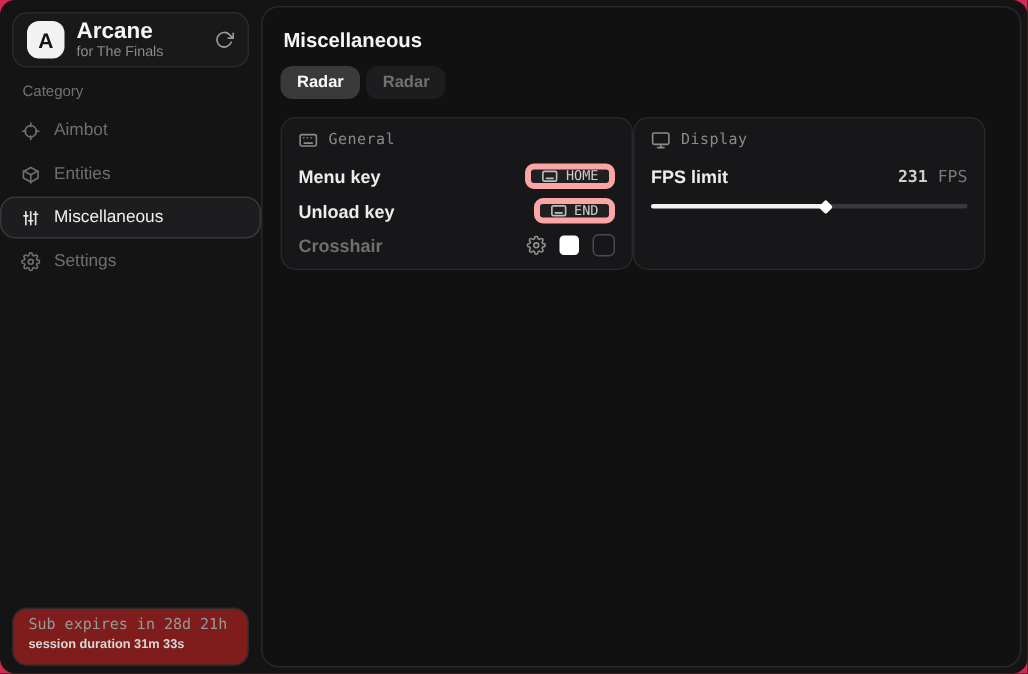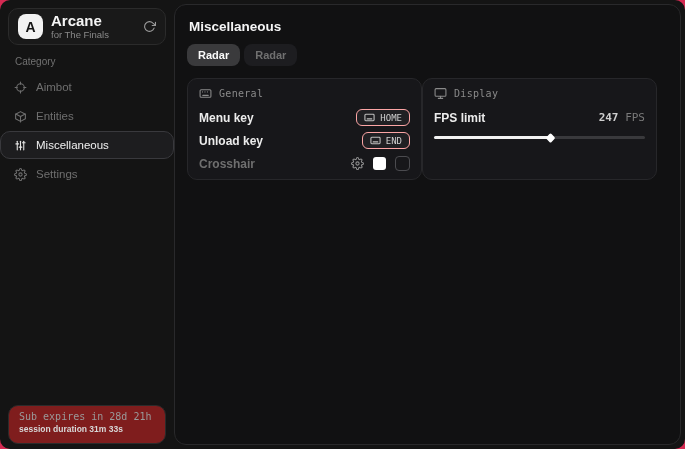--- a/index.html
+++ b/index.html
@@ -92,21 +92,21 @@
     font-family: "DejaVu Sans Mono", monospace;
     font-size: 10px; letter-spacing: 0.3px;
   }
   .row {
     height: 23px; display: flex; align-items: center; justify-content: space-between;
   }
   .row-label { color: #ececec; font-size: 12px; font-weight: bold; }
   .row-label.dim { color: #6f6f6f; }
   .keybind {
     display: inline-flex; align-items: center; gap: 5px;
-    background: #202023; border: 1px solid #fca5a5; border-radius: 6px;
+    background: #202023; border: 4px solid #fca5a5; border-radius: 6px;
     color: #cfcfcf; cursor: pointer;
     font-family: "DejaVu Sans Mono", monospace; font-size: 9px;
     padding: 2px 7px; height: 17px;
   }
   .keybind .icon { color: #bdbdbd; }
   .crosshair-controls { display: inline-flex; align-items: center; gap: 9px; }
   .icon-btn { color: #8f8f8f; cursor: pointer; }
   .swatch { width: 13px; height: 13px; background: #ffffff; border-radius: 3px; cursor: pointer; }
   .checkbox {
     width: 15px; height: 15px; border: 1.5px solid #4b4b4f; border-radius: 4px;
@@ -285,21 +285,21 @@
                 <line x1="8" y1="21" x2="16" y2="21"></line>
                 <line x1="12" y1="17" x2="12" y2="21"></line>
               </svg>
           </span>
           <span class="title">Display</span>
         </div>
 
 
         <div class="row">
           <span class="row-label">FPS limit</span>
-          <span class="fps-value"><b>247</b> <span>FPS</span></span>
+          <span class="fps-value"><b>231</b> <span>FPS</span></span>
         </div>
 
         <div class="slider">
           <div class="slider-fill" style="width: 55%;">
             <div class="slider-thumb"></div>
           </div>
         </div>
       </section>
 
     </div>

